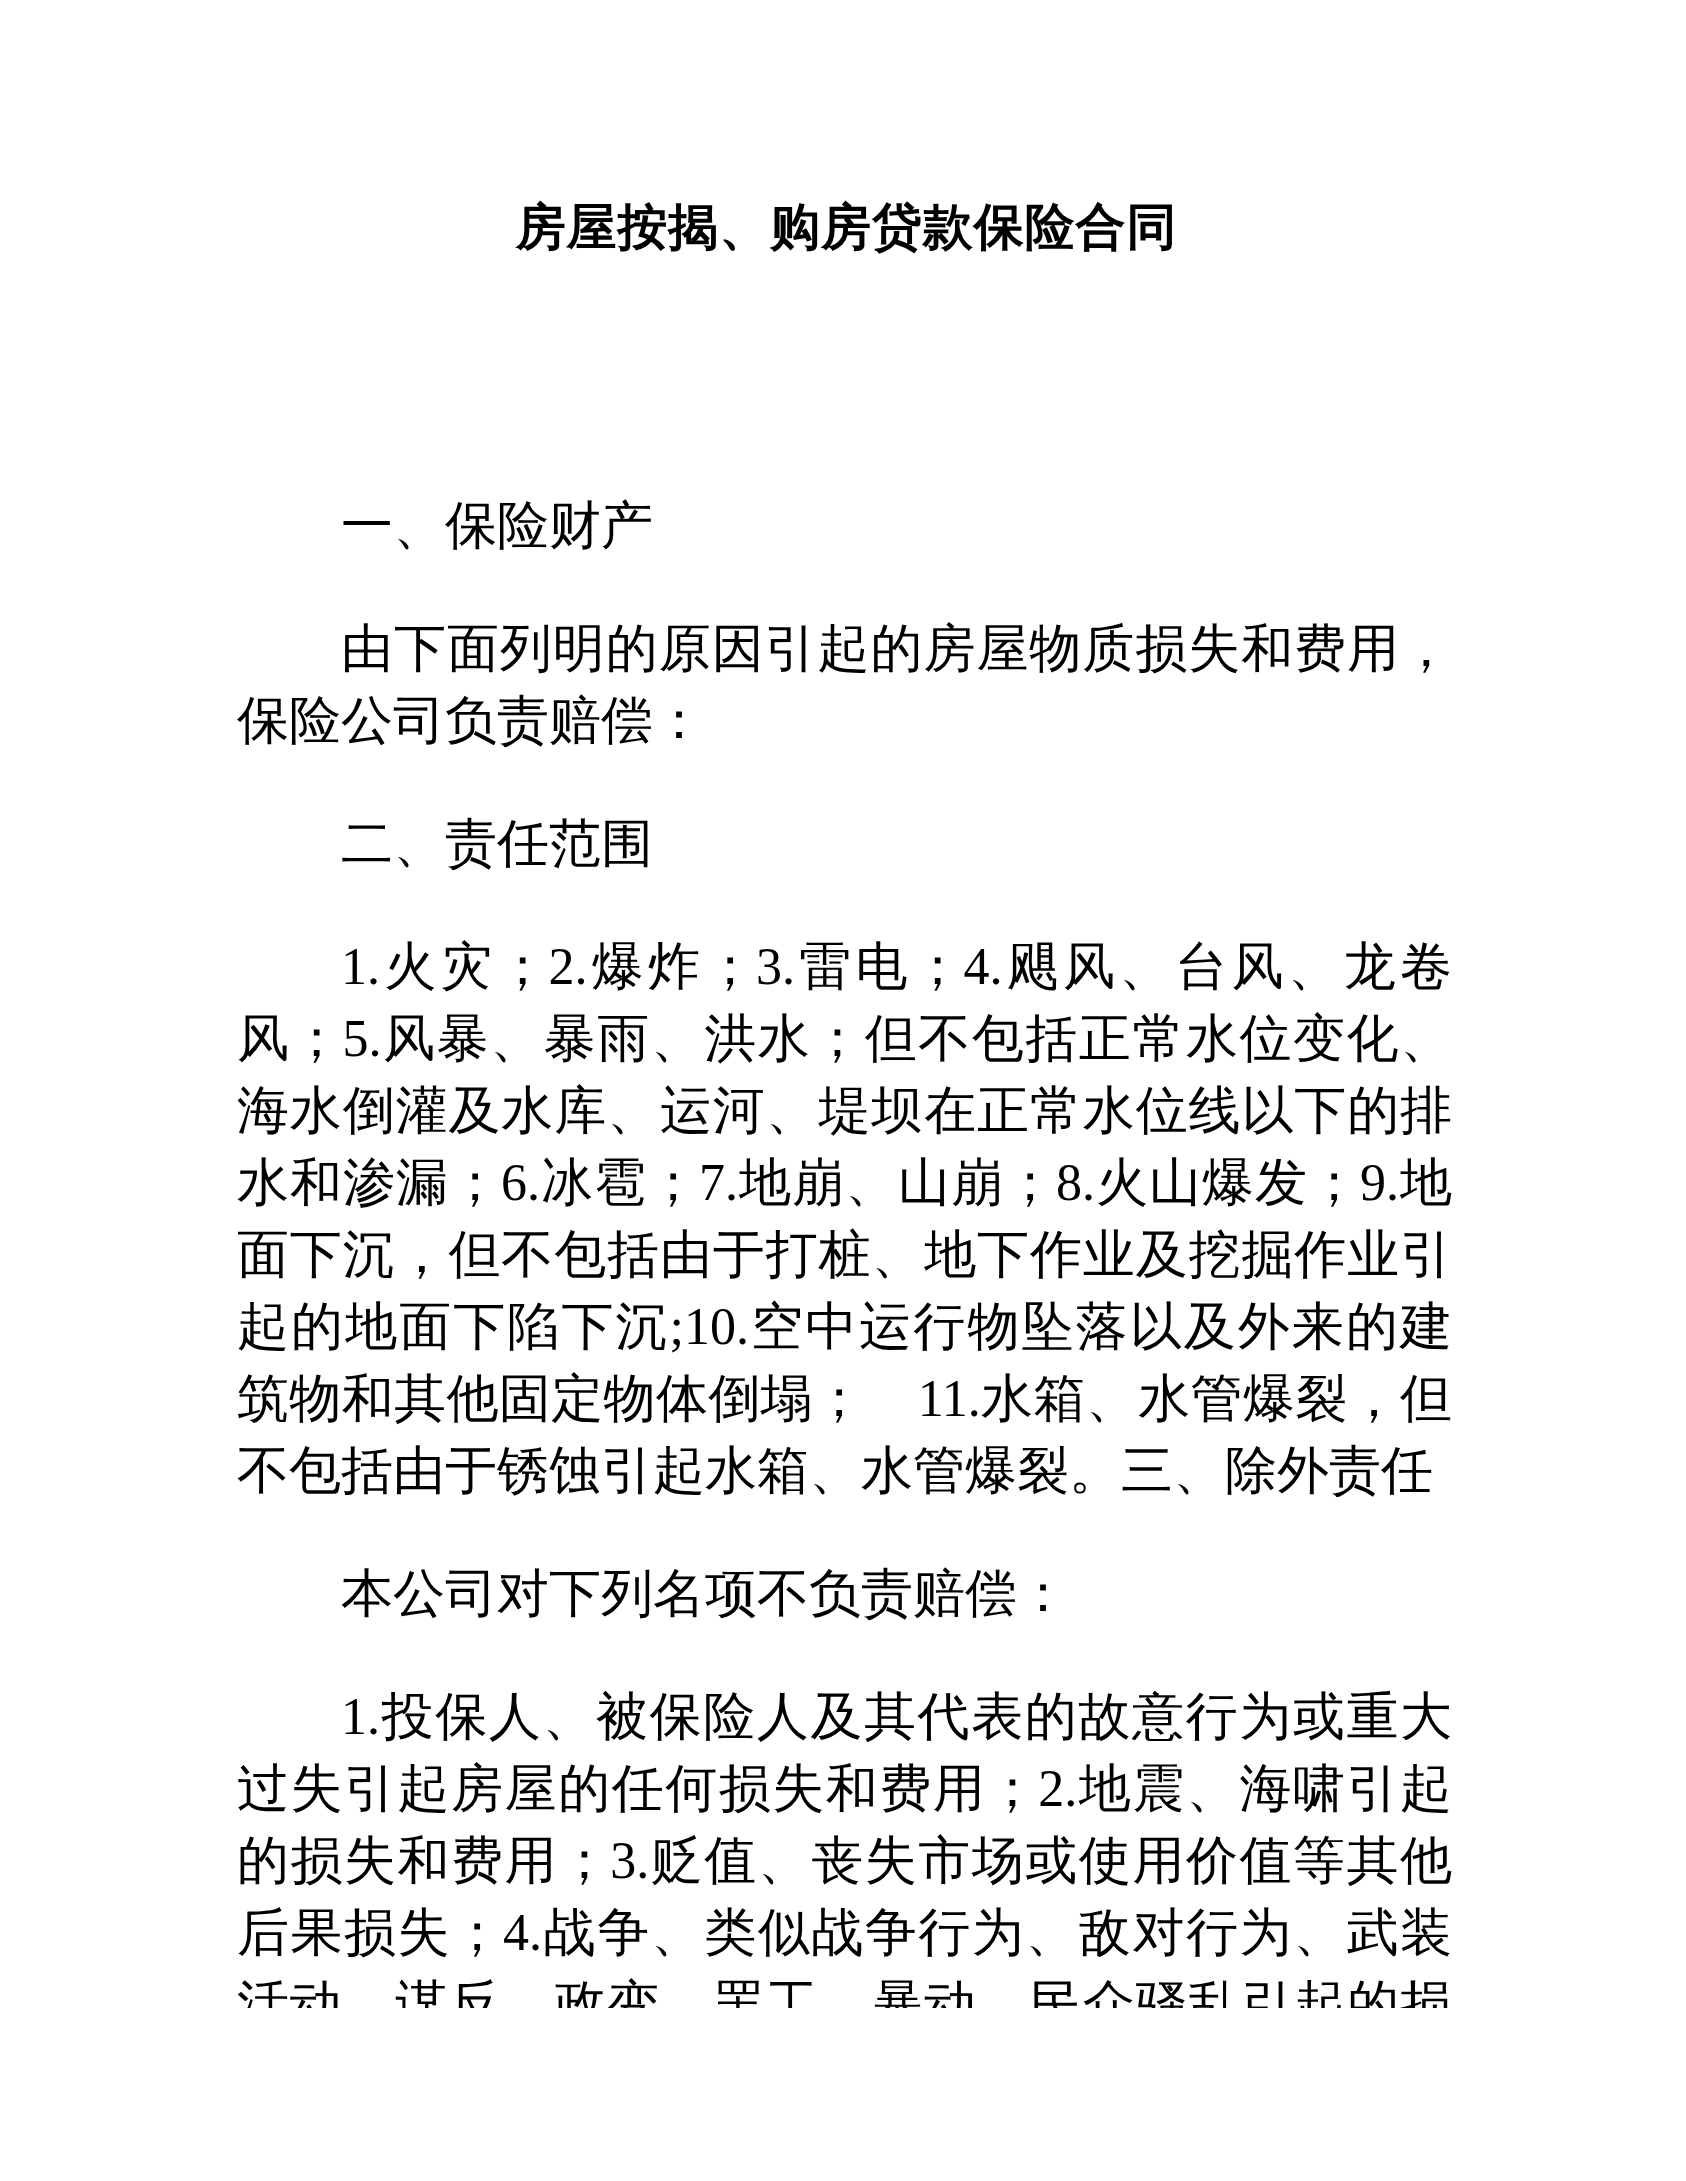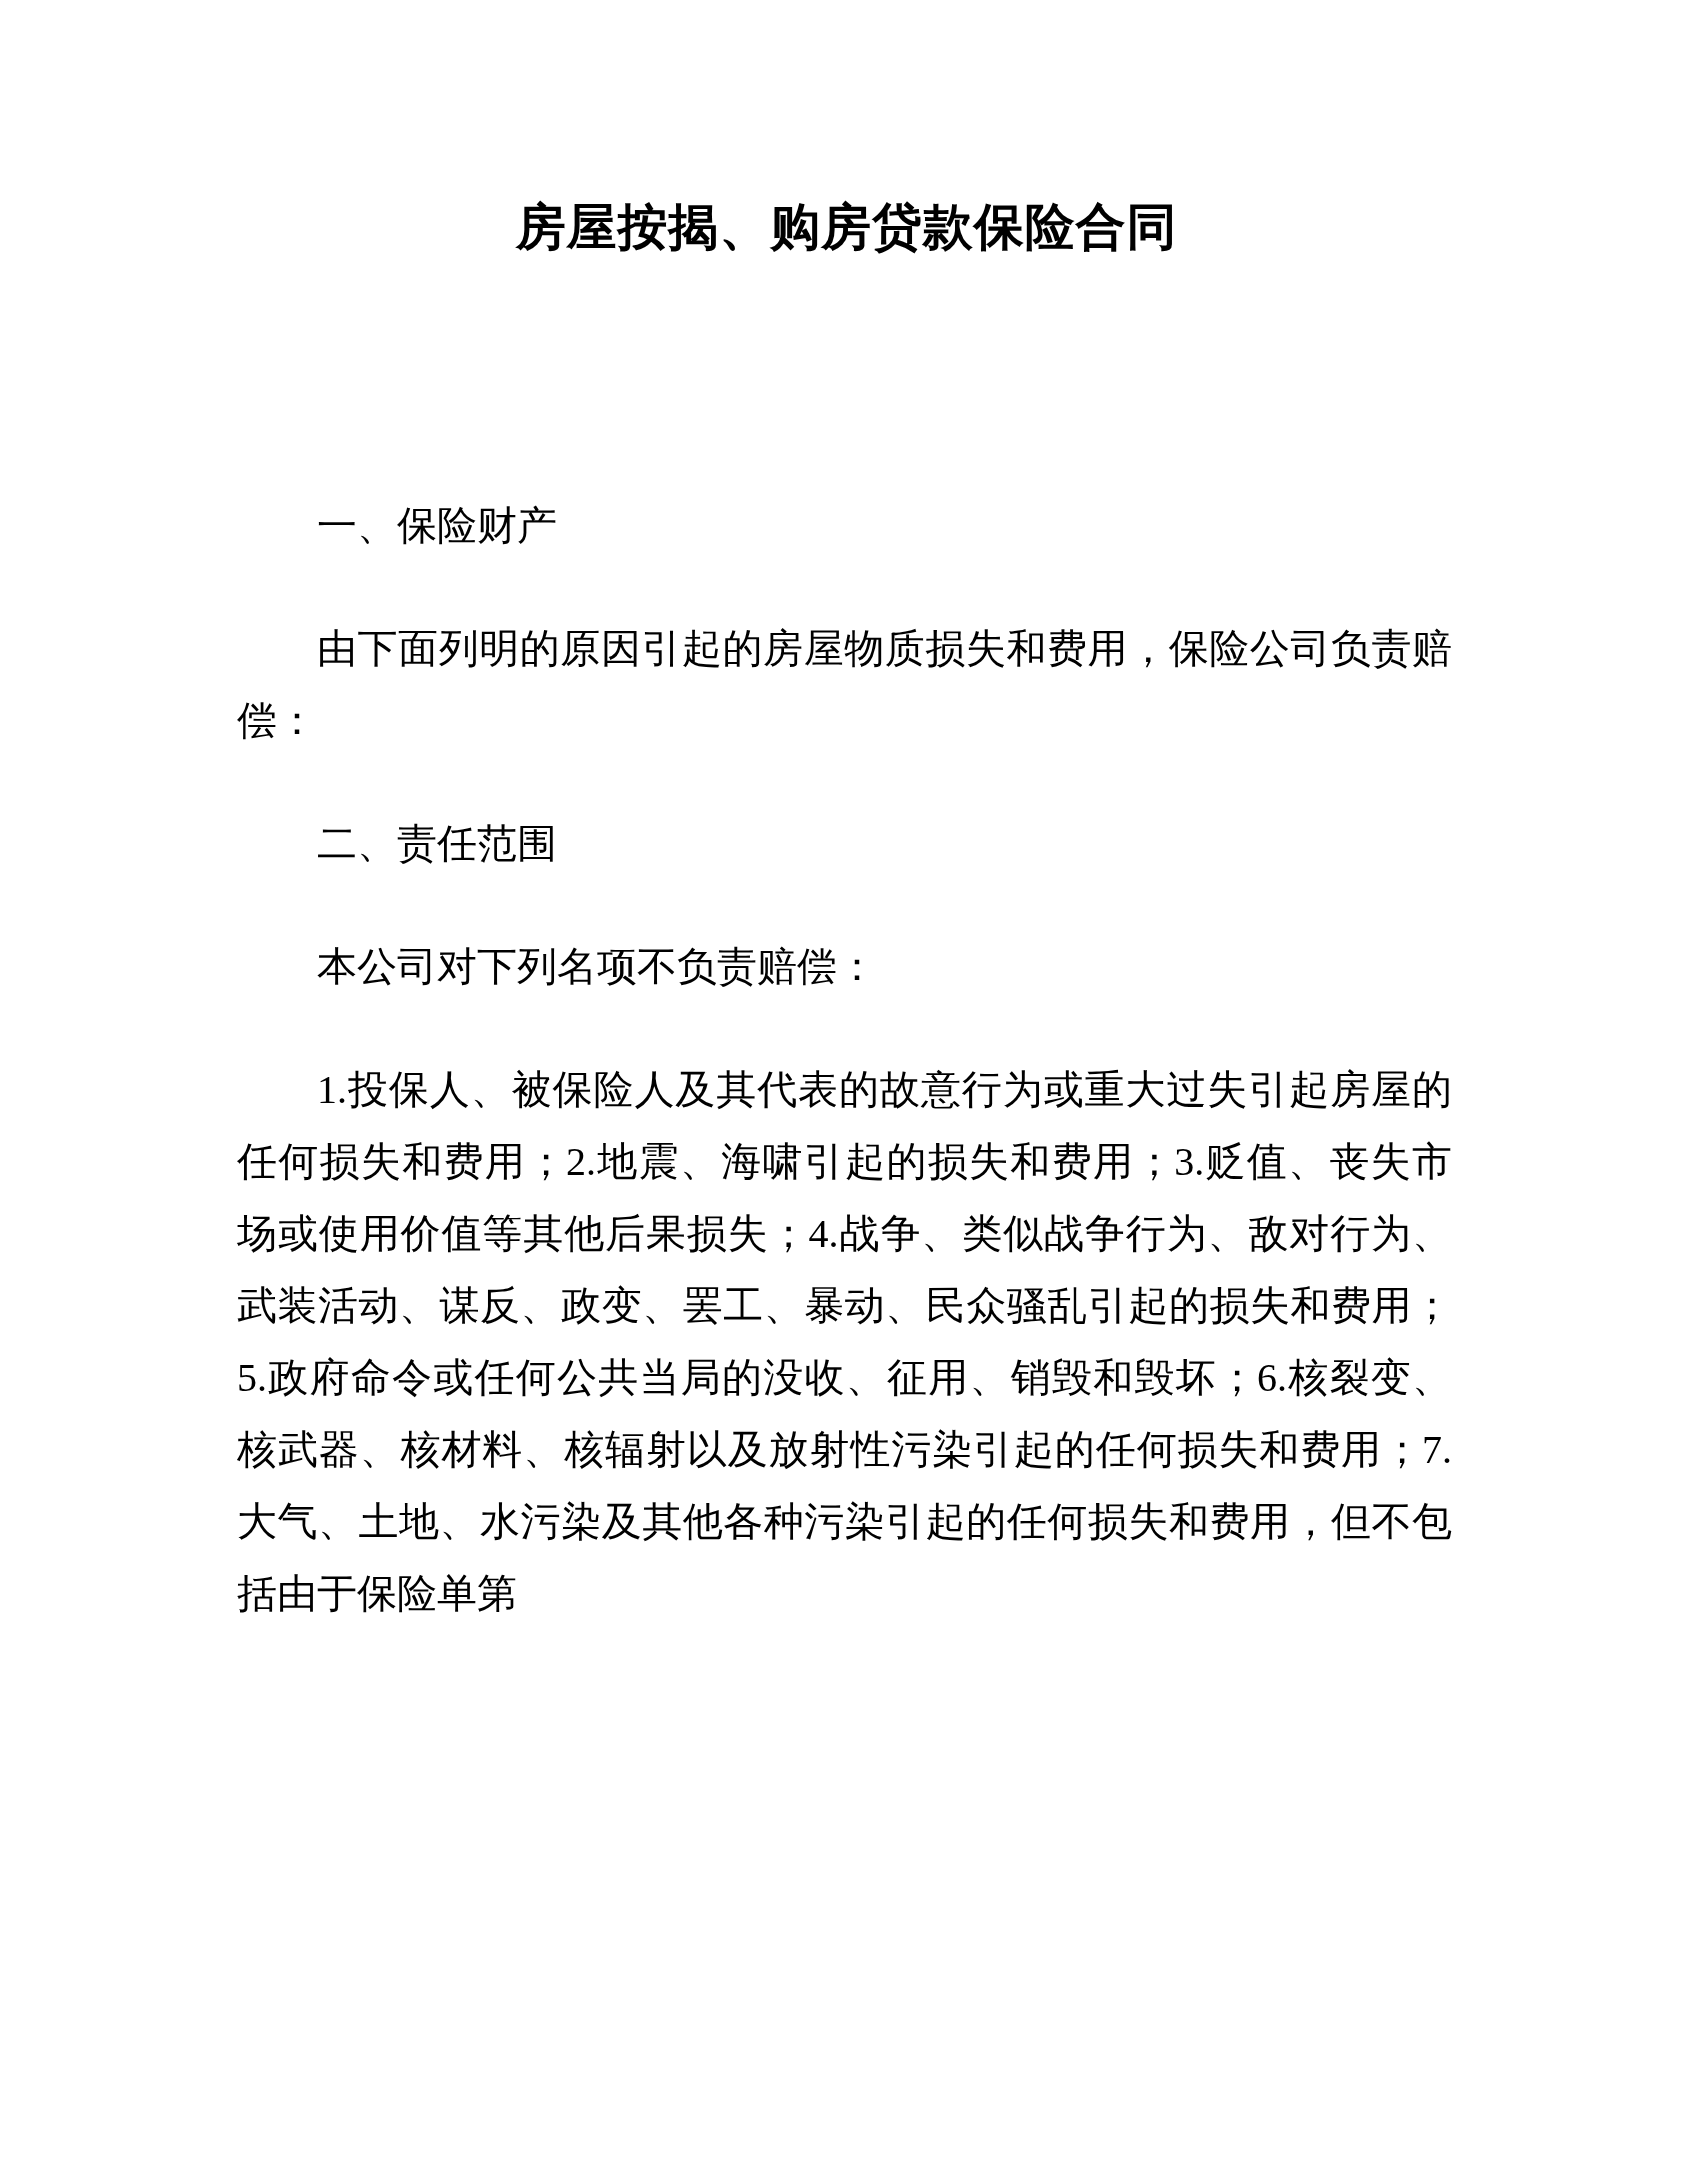--- a/index.html
+++ b/index.html
@@ -22,21 +22,21 @@
     font-family: "Liberation Sans", "DejaVu Sans", sans-serif;
     font-weight: bold;
     font-size: 50px;
     line-height: 73px;
     text-align: center;
     letter-spacing: 0.9px;
     margin: 0 0 226px 0;
   }
   .para {
     font-family: "Liberation Serif", "DejaVu Serif", serif;
-    font-size: 40px;
+    font-size: 52px;
     line-height: 72px;
     text-align: justify;
     text-indent: 2em;
     margin: 0 4px 51px 0;
     word-break: break-all;
   }
 </style>
 </head>
 <body>
 
@@ -44,19 +44,20 @@
 
   <h1 class="doc-title">房屋按揭、购房贷款保险合同</h1>
 
   <p class="para">一、保险财产</p>
 
 
   <p class="para">由下面列明的原因引起的房屋物质损失和费用，保险公司负责赔偿：</p>
 
   <p class="para">二、责任范围</p>
 
+  <p class="para">1.火灾；2.爆炸；3.雷电；4.飓风、台风、龙卷风；5.风暴、暴雨、洪水；但不包括正常水位变化、海水倒灌及水库、运河、堤坝在正常水位线以下的排水和渗漏；6.冰雹；7.地崩、山崩；8.火山爆发；9.地面下沉，但不包括由于打桩、地下作业及挖掘作业引起的地面下陷下沉;10.空中运行物坠落以及外来的建筑物和其他固定物体倒塌；　11.水箱、水管爆裂，但不包括由于锈蚀引起水箱、水管爆裂。三、除外责任</p>
 
   <p class="para">本公司对下列名项不负责赔偿：</p>
 
   <p class="para">1.投保人、被保险人及其代表的故意行为或重大过失引起房屋的任何损失和费用；2.地震、海啸引起的损失和费用；3.贬值、丧失市场或使用价值等其他后果损失；4.战争、类似战争行为、敌对行为、武装活动、谋反、政变、罢工、暴动、民众骚乱引起的损失和费用；5.政府命令或任何公共当局的没收、征用、销毁和毁坏；6.核裂变、核武器、核材料、核辐射以及放射性污染引起的任何损失和费用；7.大气、土地、水污染及其他各种污染引起的任何损失和费用，但不包括由于保险单第</p>
 
 </div>
 
 
 </body></html>

